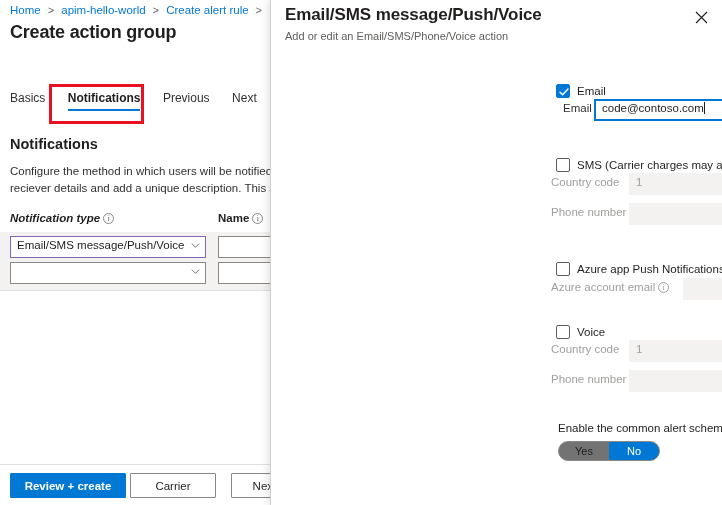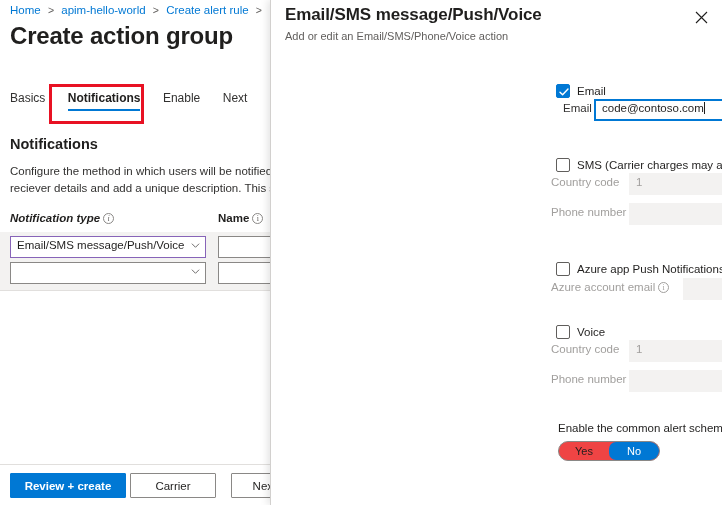--- a/index.html
+++ b/index.html
@@ -20,21 +20,21 @@
   }
   #breadcrumb {
     position:absolute; left:10px; top:4px;
     font-size:11.5px; color:#0078d4; white-space:nowrap;
   }
   #breadcrumb .crumb { color:#0078d4; cursor:pointer; }
   #breadcrumb .sep { color:#605e5c; margin:0 4px; font-size:10.5px; }
 
   #page-title {
     position:absolute; left:10px; top:22px;
-    font-size:24px; font-weight:700; color:#201f1e; letter-spacing:-0.2px;
+    font-size:18px; font-weight:700; color:#201f1e; letter-spacing:-0.2px;
     white-space:nowrap;
   }
 
   #tabs {
     position:absolute; left:0; top:88px; width:275px; height:30px;
     white-space:nowrap;
   }
   #tabs .tab {
     display:inline-block; font-size:12px; color:#323130;
     padding:2px 0 6px 0; margin-right:18px; cursor:pointer;
@@ -163,31 +163,31 @@
     vertical-align:-2px;
   }
 
   
   #schema-text {
     position:absolute; left:287px; top:422px;
     font-size:11.5px; color:#201f1e; white-space:nowrap;
   }
   #toggle {
     position:absolute; left:287px; top:441px; width:102px; height:20px;
-    border:1px solid #8a8886; border-radius:10px; background:#ef4444;
+    border:1px solid #8a8886; border-radius:10px; background:#737373;
     cursor:pointer; overflow:hidden;
   }
   #toggle .opt {
     position:absolute; top:0; height:18px; line-height:18px;
     font-size:11px; text-align:center;
   }
   #toggle .opt.yes { left:0; width:50px; color:#201f1e; }
   #toggle .opt.no {
     left:50px; width:50px; color:#fff; background:#0078d4;
-    border-radius:7px; font-weight:400;
+    border-radius:2px; font-weight:400;
   }
   #btn-ok {
     position:absolute; left:287px; top:470px; width:60px; height:25px;
   }
 </style>
 </head>
 <body>
 
 <div id="root">
 
@@ -201,21 +201,21 @@
       <span class="crumb">Create alert rule</span>
       <span class="sep">&gt;</span>
       <span class="sep">&gt;</span>
     </div>
 
     <div id="page-title">Create action group</div>
 
     <div id="tabs">
       <span class="tab">Basics</span>
       <span class="tab selected">Notifications</span>
-      <span class="tab">Enable</span>
+      <span class="tab">Previous</span>
       <span class="tab">Next</span>
       <span class="tab">Revie</span>
     </div>
     <div id="tab-highlight"></div>
 
     <div id="section-title">Notifications</div>
     <div id="section-desc">
       <div>Configure the method in which users will be notified when</div>
       <div>reciever details and add a unique description. This step is</div>
     </div>

